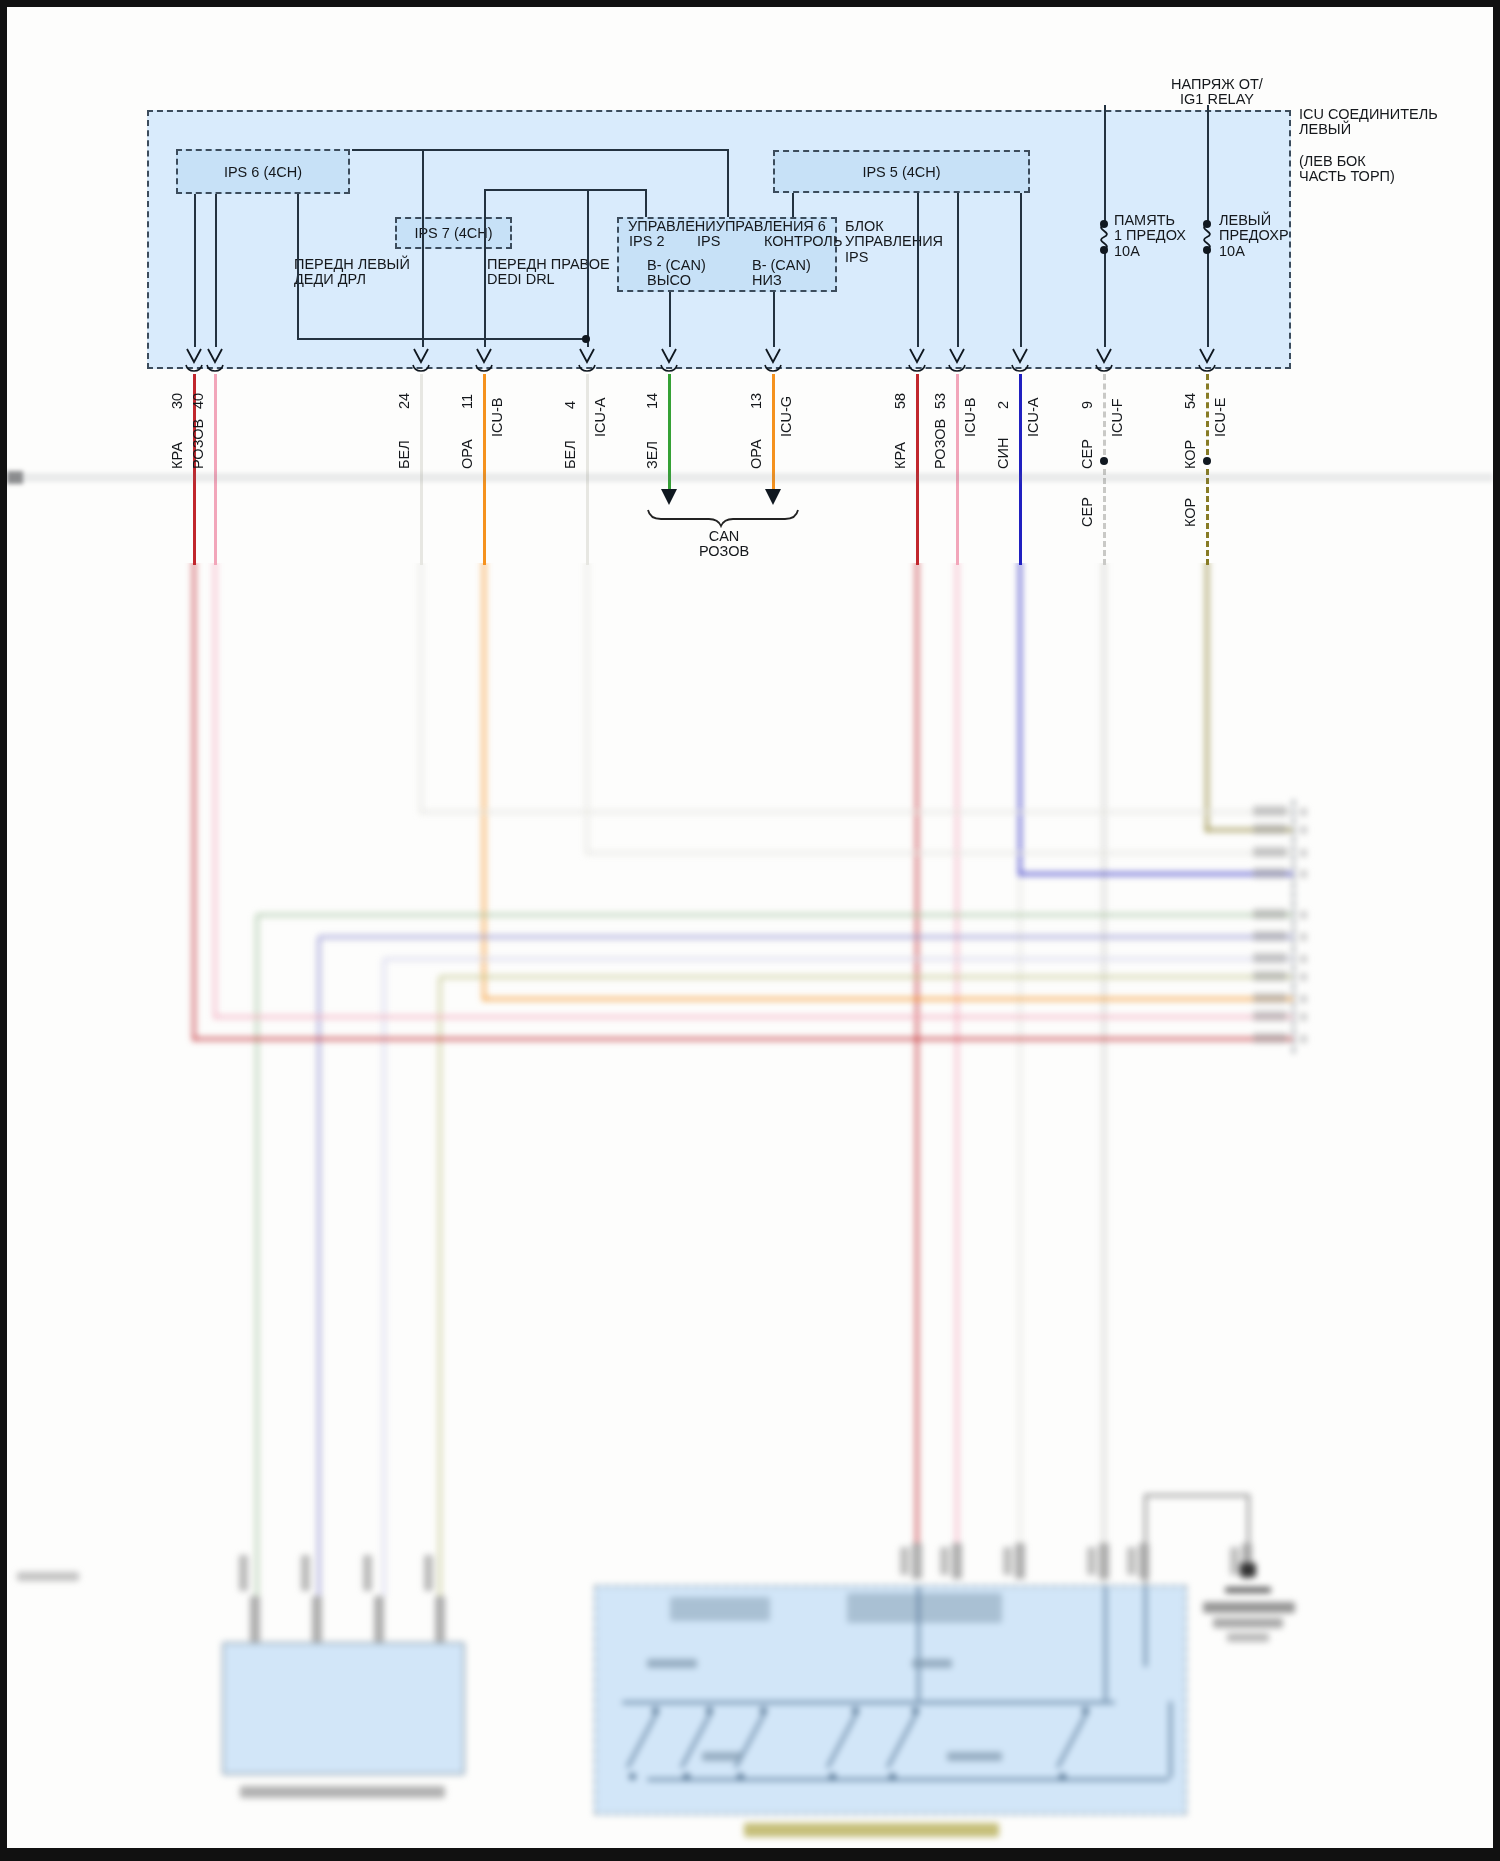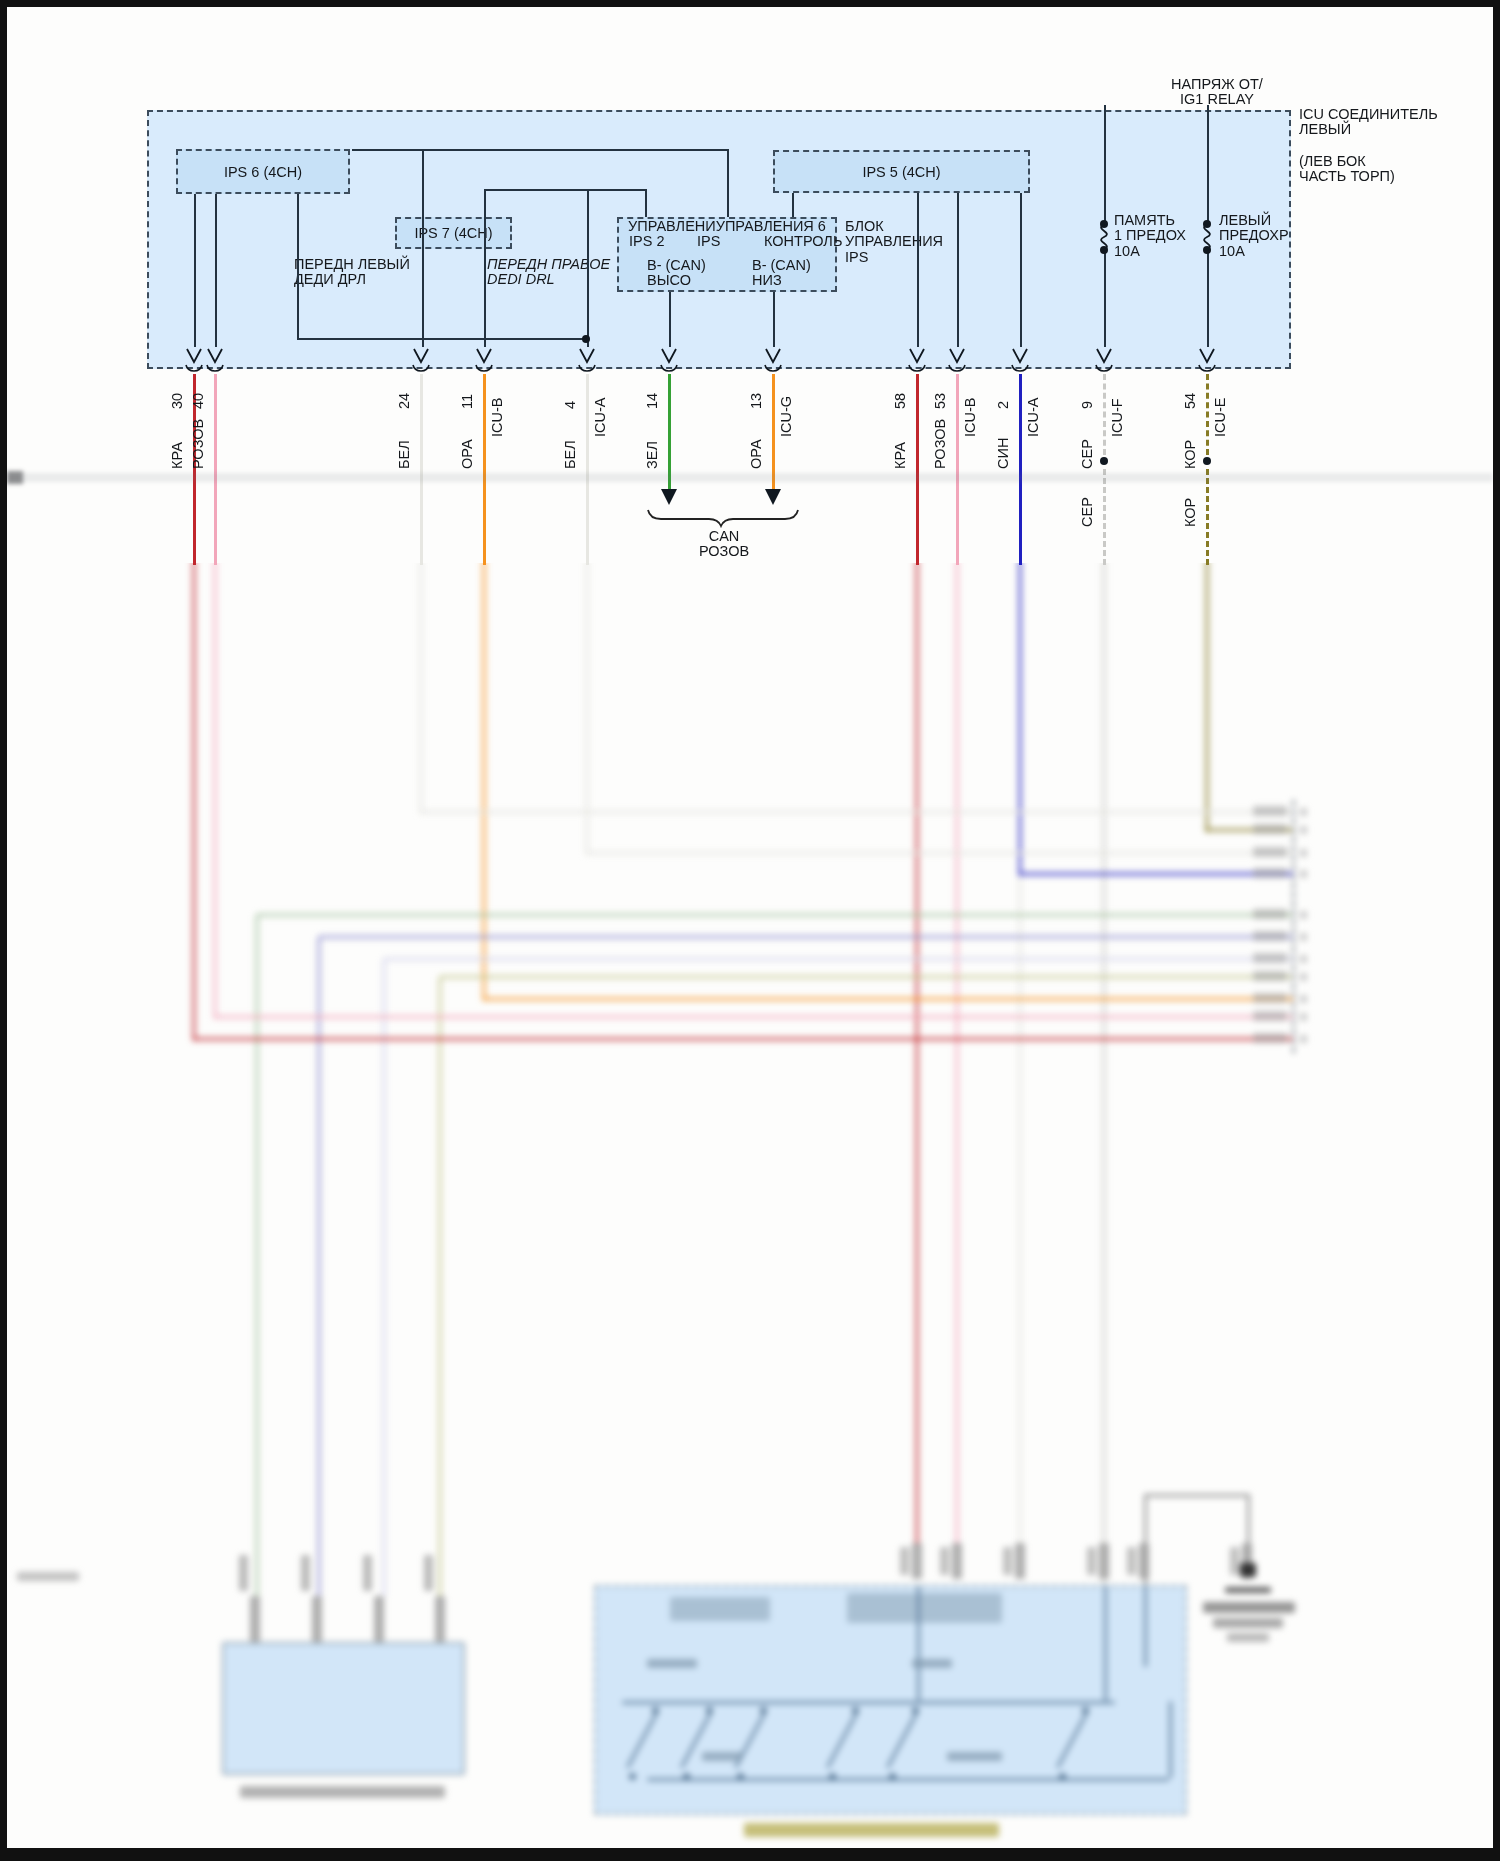--- a/index.html
+++ b/index.html
@@ -64,21 +64,21 @@
     <div class="lbl" style="left:640px;top:251px;width:80px;">B- (CAN)
 ВЫСО</div>
     <div class="lbl" style="left:745px;top:251px;width:80px;">B- (CAN)
 НИЗ</div>
     <div class="lbl" style="left:838px;top:212px;width:130px;">БЛОК
 УПРАВЛЕНИЯ
 IPS</div>
 
     <div class="lbl rgt" style="left:287px;top:250px;width:120px;">ПЕРЕДН ЛЕВЫЙ
 ДЕДИ ДРЛ</div>
-    <div class="lbl" style="left:480px;top:250px;width:130px;font-style:italic;">ПЕРЕДН ПРАВОЕ
+    <div class="lbl" style="left:480px;top:250px;width:130px;">ПЕРЕДН ПРАВОЕ
 DEDI DRL</div>
 
     <div class="lbl" style="left:1107px;top:206px;width:90px;">ПАМЯТЬ
 1 ПРЕДОХ
 10A</div>
     <div class="lbl" style="left:1212px;top:206px;width:90px;">ЛЕВЫЙ
 ПРЕДОХР
 10A</div>
 
     <div id="struct">

